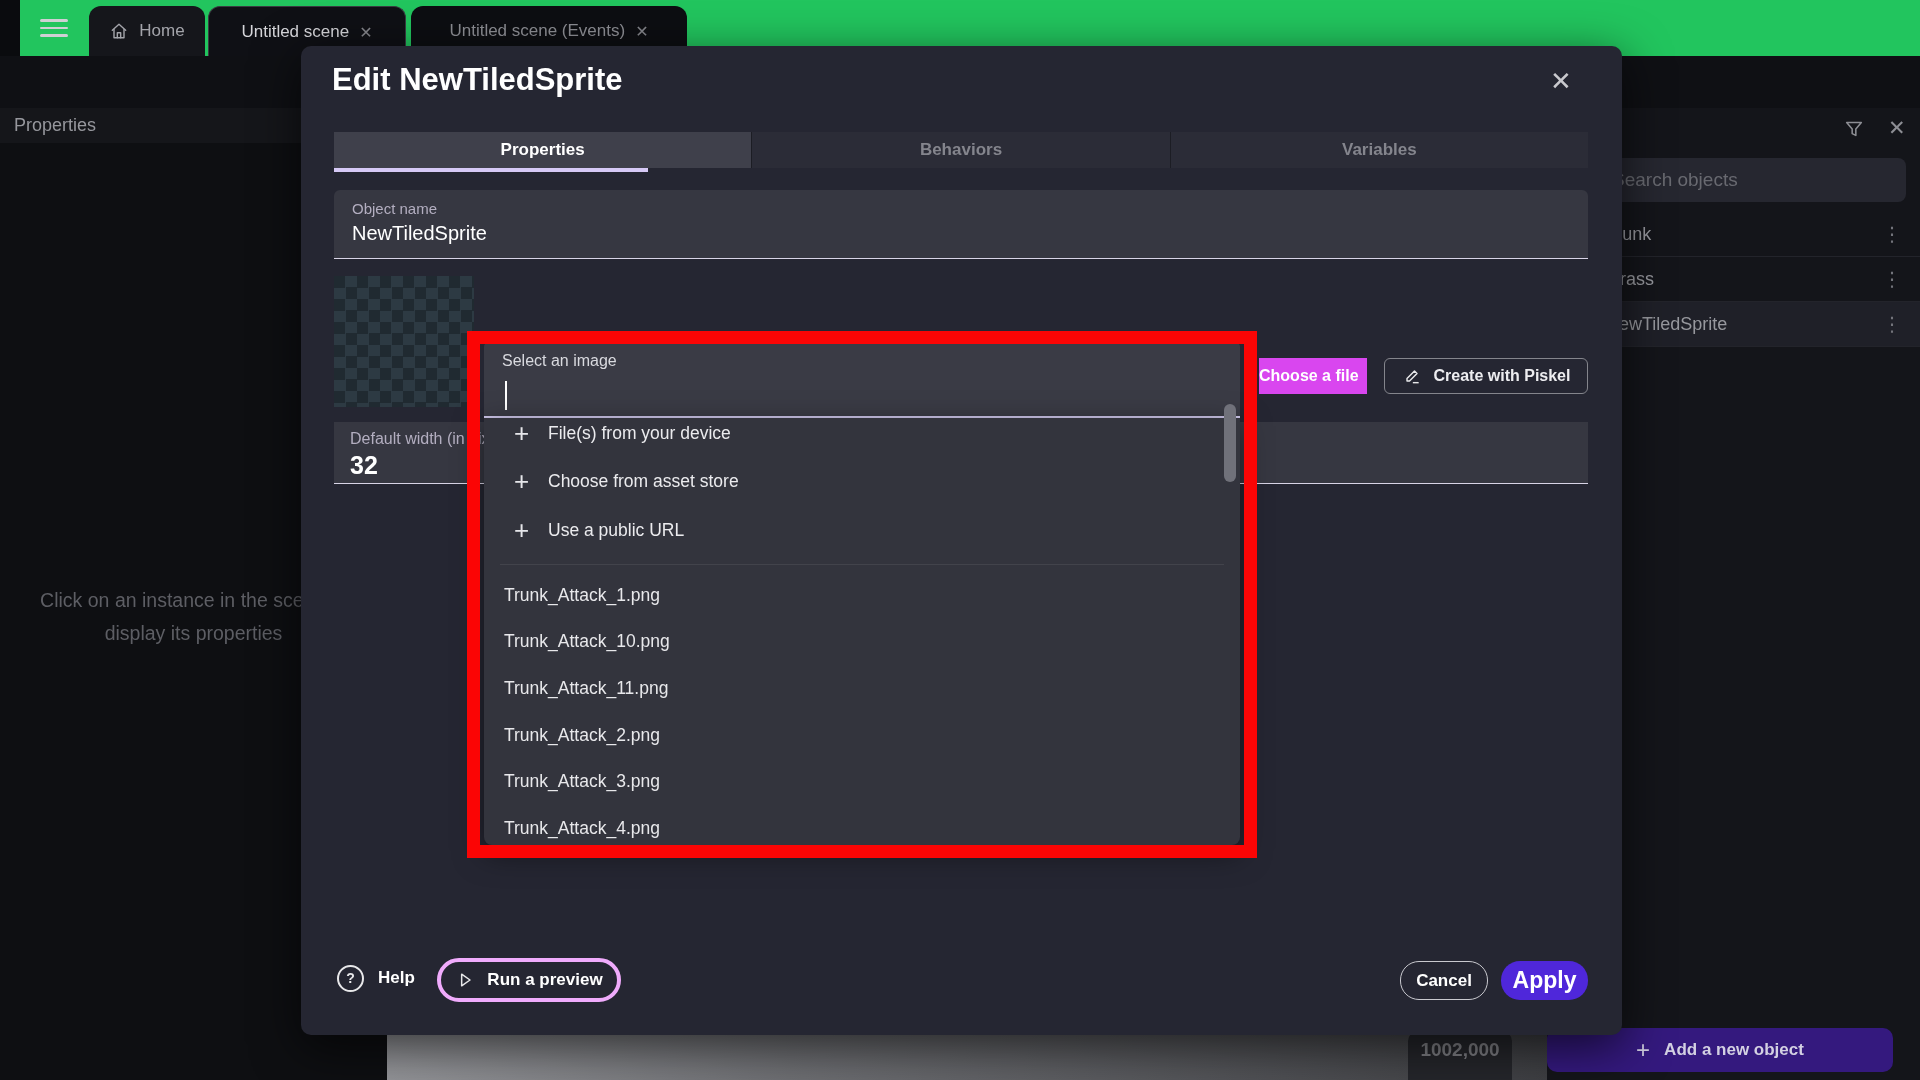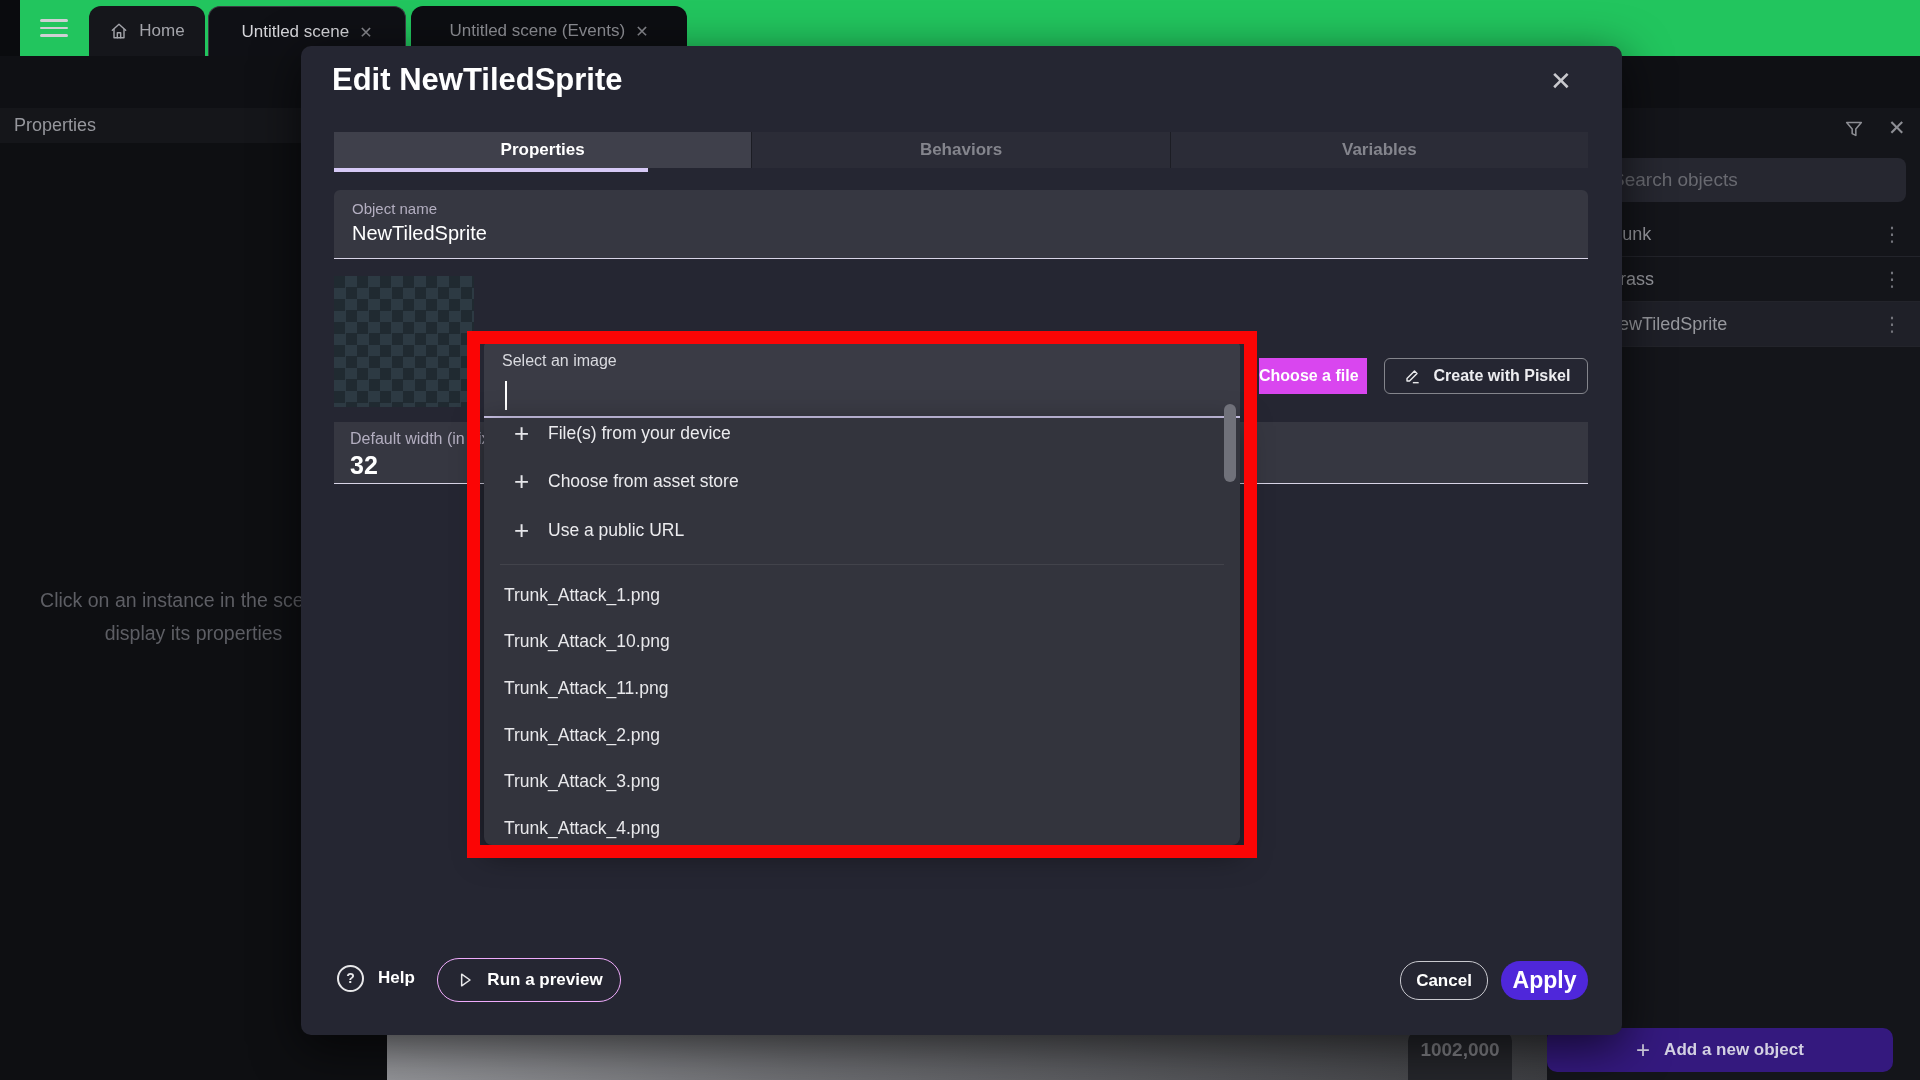--- a/index.html
+++ b/index.html
@@ -60,21 +60,21 @@
   .ddaction{color:#ebebee;font-size:17.5px;}
   .ddfile{color:#e8e8eb;font-size:17.5px;}
   #dddivider{left:500px;top:564px;width:724px;height:1px;background:#42434b;}
   #ddscroll{left:1224px;top:404px;width:12px;height:78px;background:#70717a;border-radius:6px;}
 
   
   .btn-accent{background:#d946ef;border-radius:0;color:#ffffff;font-weight:bold;font-size:16px;display:flex;align-items:center;justify-content:flex-start;}
   .btn-outline{border:1px solid #84858c;border-radius:6px;color:#ededf0;font-weight:bold;font-size:16px;display:flex;align-items:center;justify-content:center;gap:12px;box-sizing:border-box;}
   #helpbtn{left:337px;top:962px;height:32px;display:flex;align-items:center;gap:14px;color:#ffffff;font-weight:bold;font-size:17px;}
   #helpcircle{width:23px;height:23px;border:2px solid #e8e8ea;border-radius:50%;color:#e8e8ea;font-size:14px;font-weight:bold;display:flex;align-items:center;justify-content:center;}
-  #runpreview{left:437px;top:958px;width:184px;height:44px;border:1px solid #f0abfc;border-radius:22px;display:flex;align-items:center;justify-content:center;gap:12px;color:#fff;font-weight:bold;font-size:17px;box-sizing:border-box;}
+  #runpreview{left:437px;top:958px;width:184px;height:44px;border:4px solid #f0abfc;border-radius:22px;display:flex;align-items:center;justify-content:center;gap:12px;color:#fff;font-weight:bold;font-size:17px;box-sizing:border-box;}
   #cancelbtn{left:1400px;top:961px;width:88px;height:39px;border:1px solid #c9c9cf;border-radius:19px;color:#fff;font-weight:bold;font-size:17px;display:flex;align-items:center;justify-content:center;box-sizing:border-box;}
   #applybtn{left:1501px;top:961px;width:87px;height:39px;background:#4f27da;border-radius:19px;color:#fff;font-weight:bold;font-size:23px;display:flex;align-items:center;justify-content:center;}
 
   
   #redrect{left:467px;top:331px;width:790px;height:527px;border:13px solid #fb0505;box-sizing:border-box;z-index:40;}
 </style>
 </head>
 <body>
 
 <div id="stage">

